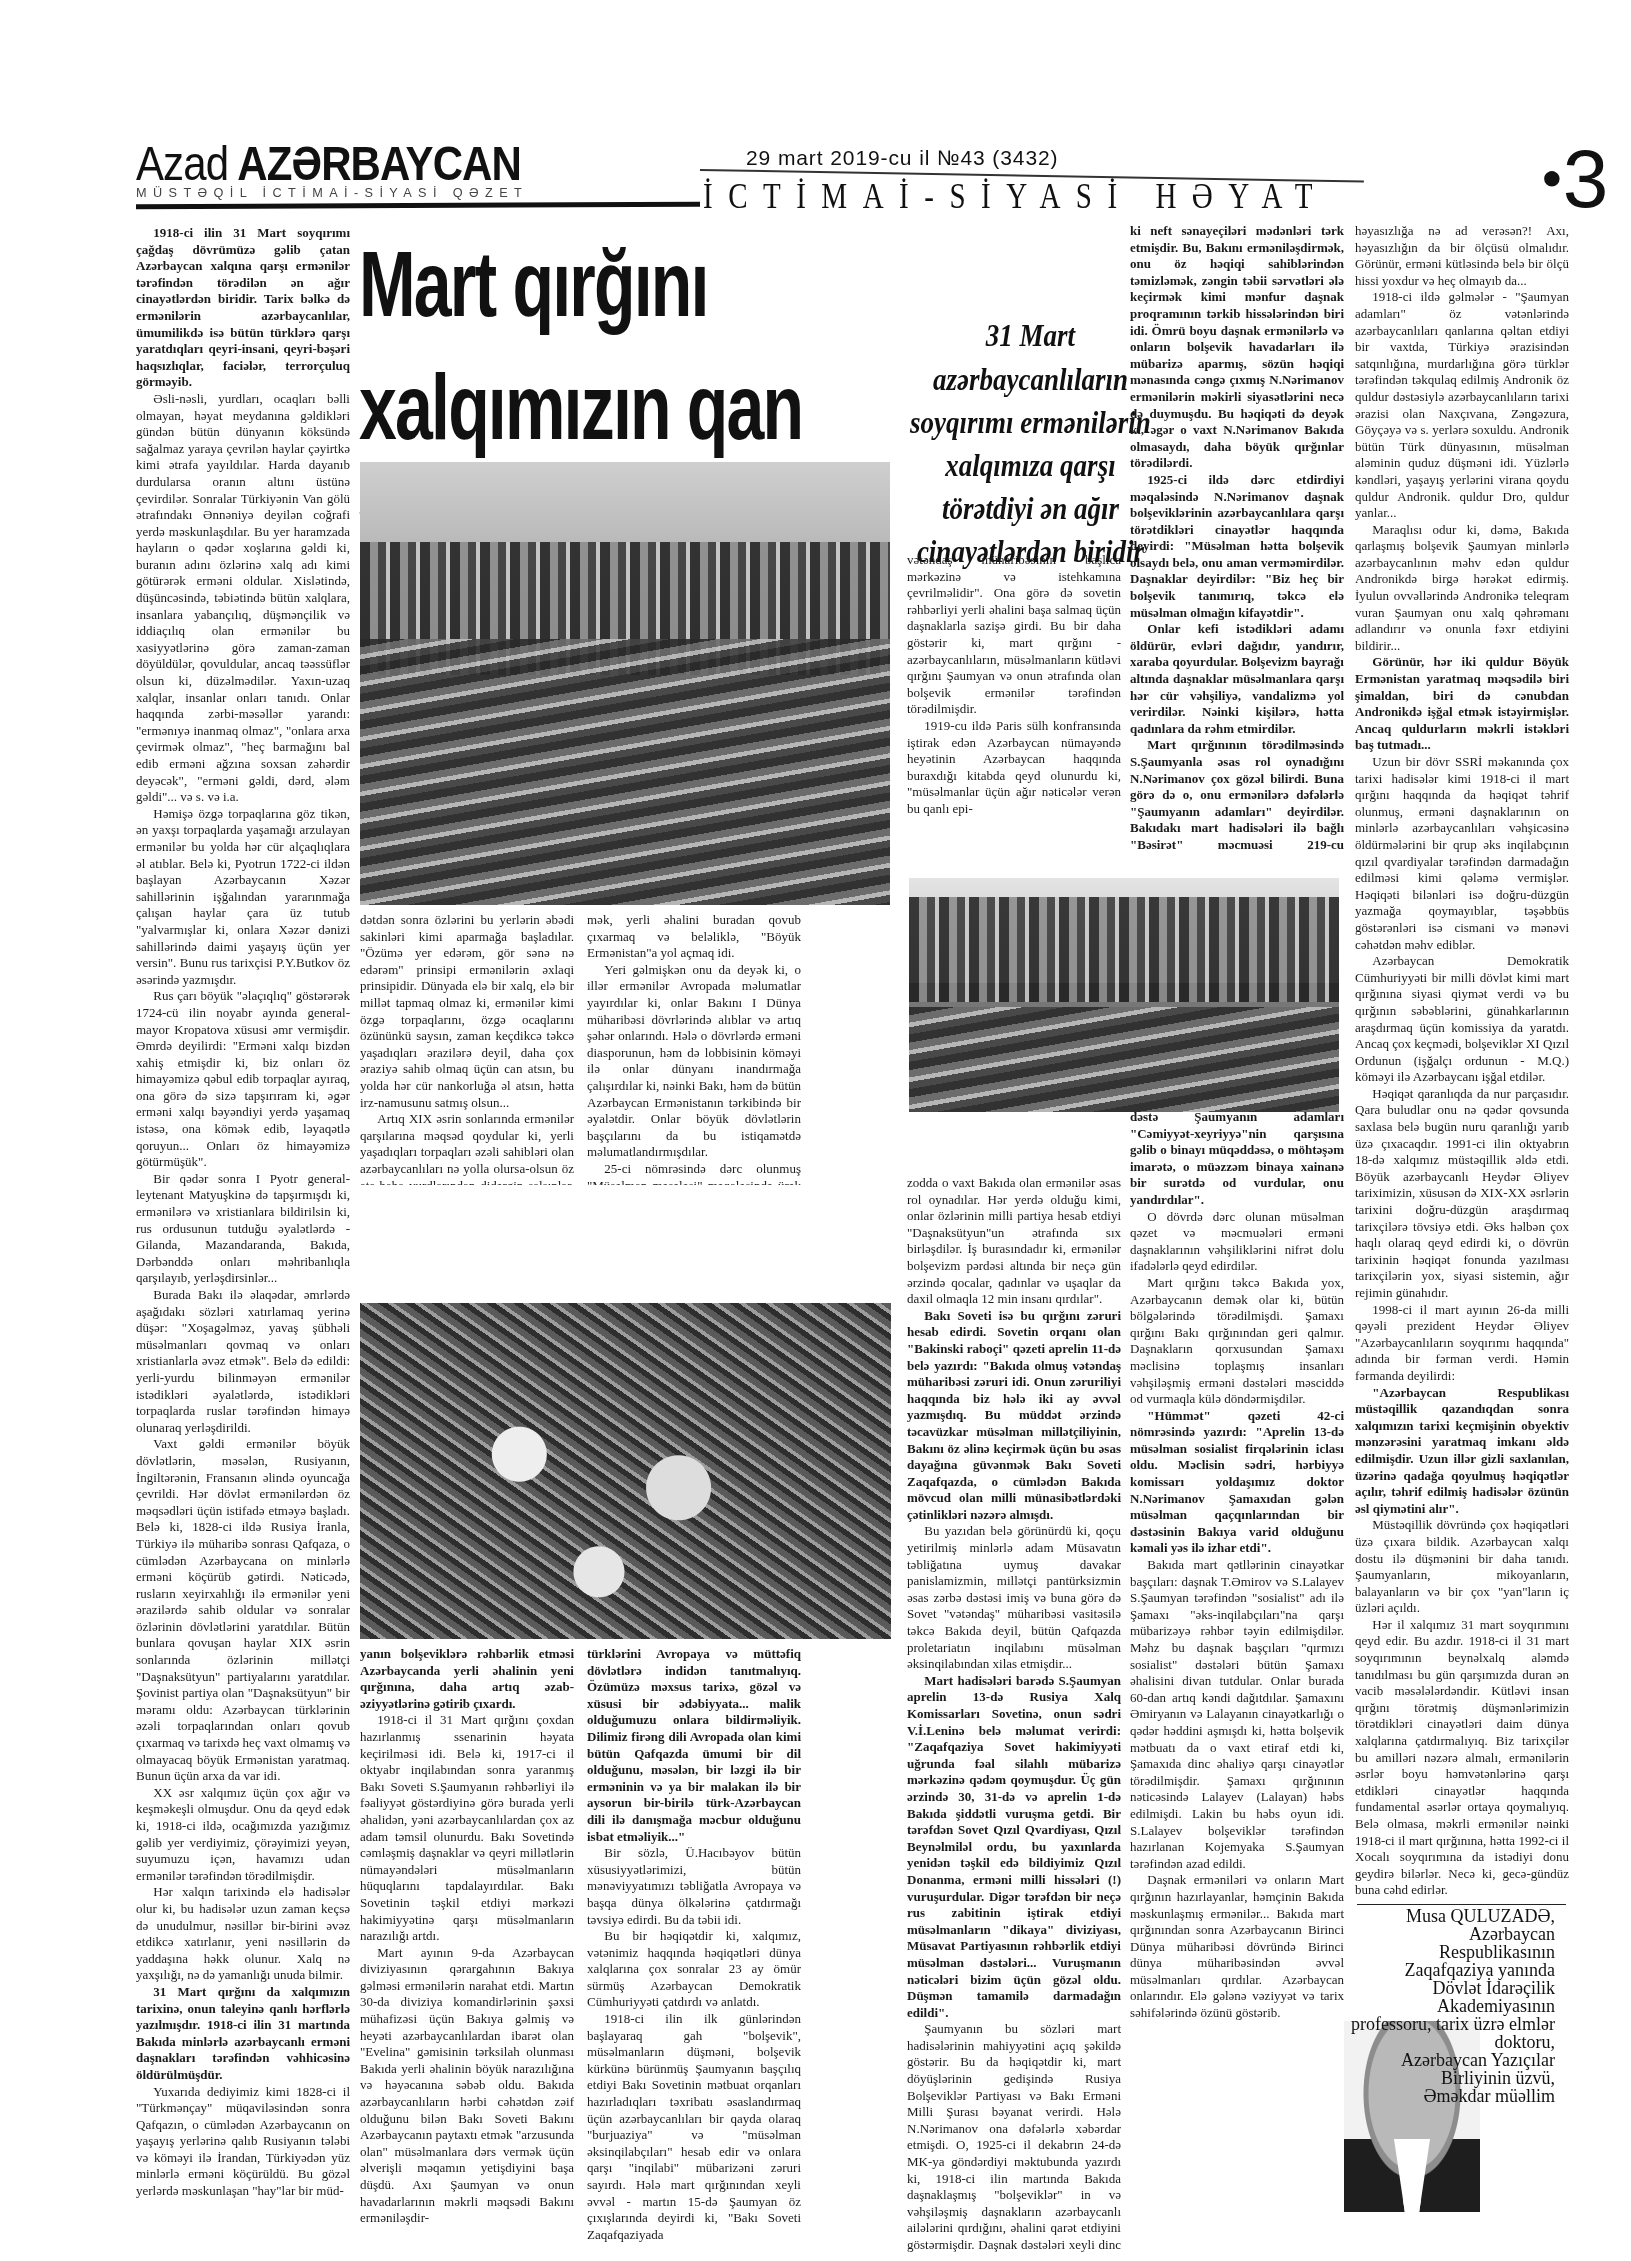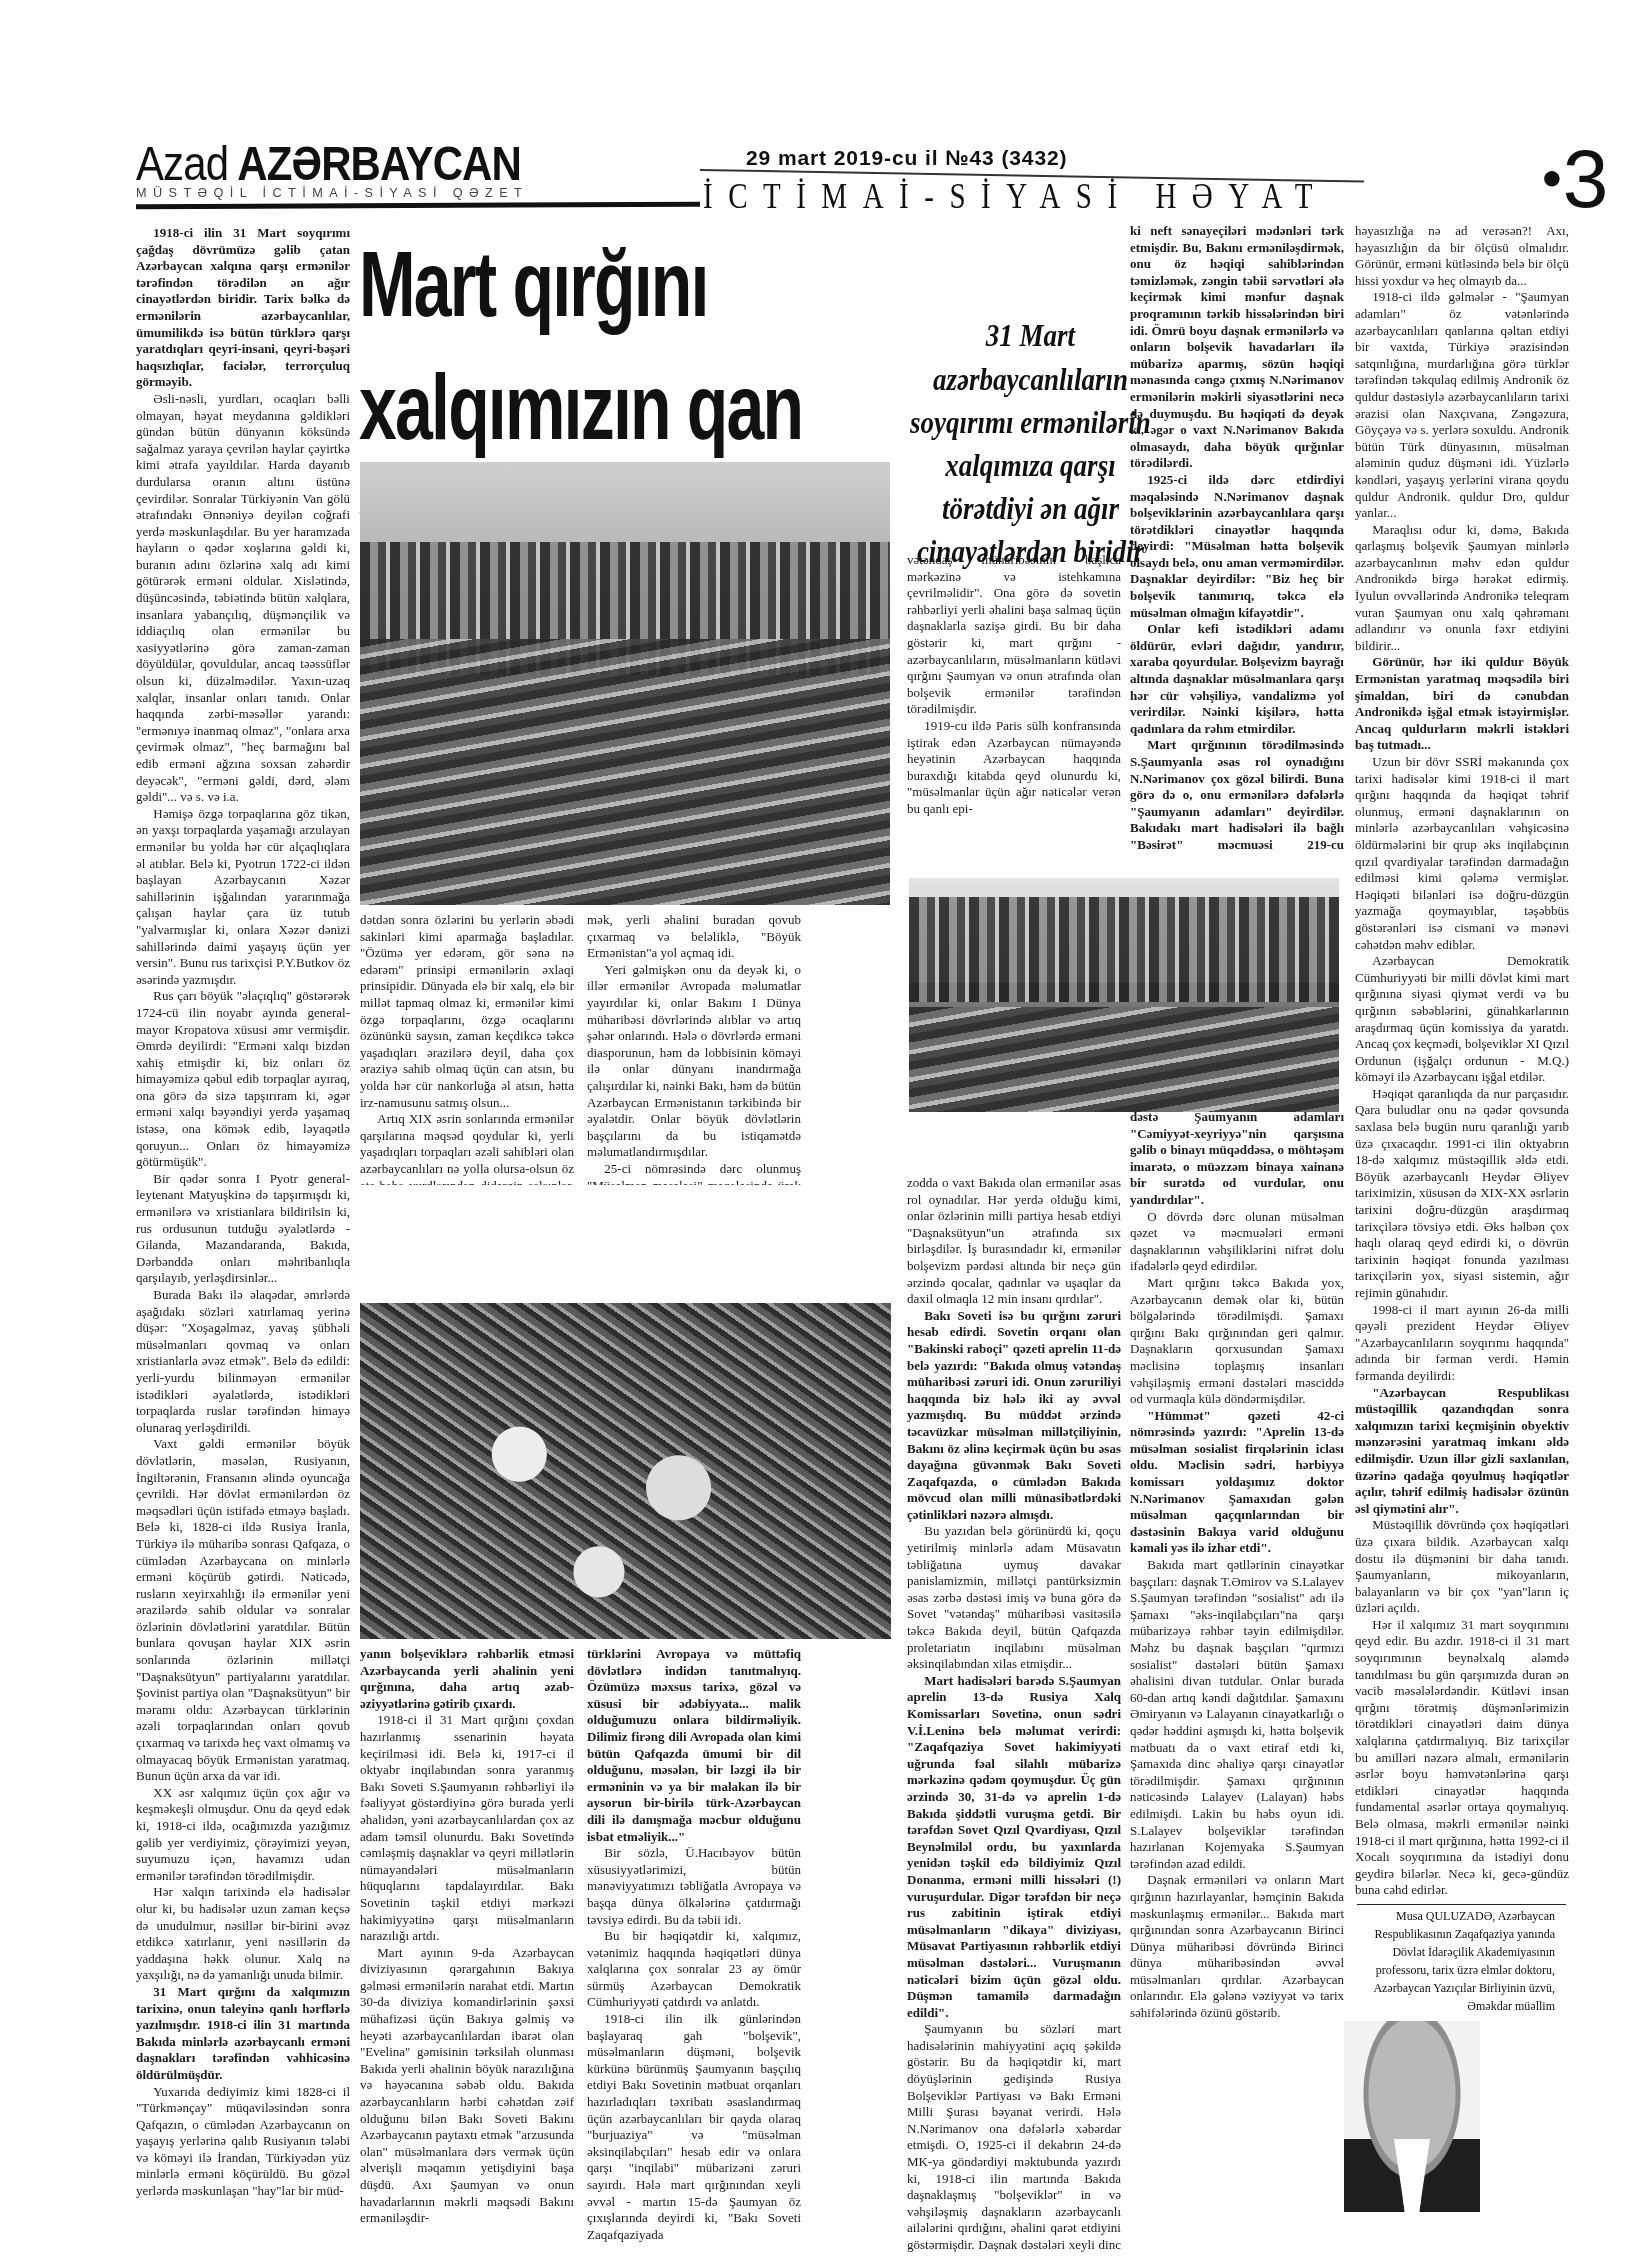--- a/index.html
+++ b/index.html
@@ -3,21 +3,21 @@
 <meta charset="utf-8">
 <style>
   html,body{margin:0;padding:0;background:#ffffff;}
   body{width:1631px;height:2261px;position:relative;overflow:hidden;color:#111;font-family:"Liberation Serif","DejaVu Serif",serif;}
   .abs{position:absolute;}
   
   .mast-name{left:136px;top:136px;font-family:"Liberation Sans","DejaVu Sans",sans-serif;font-weight:700;font-size:42px;letter-spacing:-0.9px;transform:scaleY(1.15);transform-origin:left top;white-space:nowrap;}
   .mast-name .azad{font-weight:400;}
   .mast-sub{left:136px;top:186px;font-family:"Liberation Sans","DejaVu Sans",sans-serif;font-size:12.7px;letter-spacing:6.4px;color:#444;white-space:nowrap;}
   .mast-rule-left{left:136px;top:203px;width:564px;height:4.5px;background:#111;transform:skewY(-0.25deg);}
-  .issue{left:746px;top:146px;font-family:"Liberation Sans","DejaVu Sans",sans-serif;font-weight:700;font-size:21px;letter-spacing:0.9px;white-space:nowrap;}
+  .issue{left:746px;top:146px;font-family:"Liberation Sans","DejaVu Sans",sans-serif;font-weight:400;font-size:21px;letter-spacing:0.9px;white-space:nowrap;}
   .issue-rule{left:700px;top:169px;width:664px;height:1.8px;background:#333;transform:rotate(1deg);transform-origin:left top;}
   .section{left:703px;top:175px;font-family:"Liberation Serif","DejaVu Serif",serif;font-size:29px;letter-spacing:15.5px;white-space:nowrap;transform:scaleY(1.25);transform-origin:left top;}
   .pagenum{left:1541px;top:136px;font-family:"Liberation Sans","DejaVu Sans",sans-serif;font-size:82px;line-height:82px;}
   .pagenum .dot{font-size:36px;vertical-align:18px;}
 
   
   .headline{left:359px;top:223px;width:537px;font-family:"Liberation Sans","DejaVu Sans",sans-serif;font-weight:700;font-size:68px;line-height:91px;letter-spacing:-1.8px;transform:scaleY(1.35);transform-origin:left top;margin:0;}
   .subhead{left:903px;top:314px;width:255px;text-align:center;font-family:"Liberation Serif","DejaVu Serif",serif;font-style:italic;font-weight:700;font-size:27px;line-height:36px;transform:scaleY(1.2);transform-origin:center top;}
 
   
@@ -42,21 +42,21 @@
   .photo .ground{position:absolute;left:0;right:0;bottom:0;height:60%;background:repeating-linear-gradient(170deg,#2a2a2a 0 8.2px,#6b6b6b 8.2px 15.5px,#bdbdbd 15.5px 20px,#444 20px 27px);opacity:.9;}
   .photo .people{position:absolute;left:0;right:0;top:18%;height:30%;background:repeating-linear-gradient(90deg,#1b1b1b 0 10px,#8a8a8a 10px 18px,#333 18px 26px,#c9c9c9 26px 30px);opacity:.85;}
   .photo .bones{position:absolute;inset:0;background:radial-gradient(circle at 30% 45%,#eee 0 27px,transparent 28px),radial-gradient(circle at 60% 55%,#ddd 0 32px,transparent 33px),radial-gradient(circle at 45% 80%,#e6e6e6 0 25px,transparent 26px),repeating-linear-gradient(35deg,#5a5a5a 0 6.4px,#2e2e2e 6.4px 11.8px,#9c9c9c 11.8px 15.5px);}
   .photo1{left:360px;top:462px;width:530px;height:443px;}
   .photo2{left:909px;top:878px;width:430px;height:234px;}
   .photo3{left:360px;top:1303px;width:531px;height:336px;}
   .portrait{left:1344px;top:2021px;width:136px;height:191px;background:radial-gradient(ellipse at 50% 38%,#b9b9b9 0 43px,#8d8d8d 44px 48px,transparent 49px),linear-gradient(#f2f2f2 0 62%,#1e1e1e 62%);}
   .portrait .shirt{position:absolute;left:50px;bottom:0;width:36px;height:73px;background:linear-gradient(90deg,transparent 0 9px,#fff 9px 27px,transparent 27px),linear-gradient(#fff,#fff);clip-path:polygon(0 0,100% 0,70% 100%,30% 100%);}
 
   .byline-rule{left:1357px;top:1904px;width:209px;height:0.9px;background:#222;}
-  .byline{left:1346px;top:1907px;width:209px;text-align:right;font-size:12px;line-height:18px;font-family:"Liberation Serif","DejaVu Serif",serif;}
+  .byline{left:1346px;top:1907px;width:209px;text-align:right;font-size:18px;line-height:18px;font-family:"Liberation Serif","DejaVu Serif",serif;}
 </style>
 </head>
 <body>
 
 <div class="abs mast-name"><span class="azad">Azad</span> <span>AZƏRBAYCAN</span></div>
 <div class="abs mast-sub">MÜSTƏQİL İCTİMAİ-SİYASİ QƏZET</div>
 <div class="abs mast-rule-left"></div>
 <div class="abs issue">29 mart 2019-cu il №43 (3432)</div>
 <div class="abs issue-rule"></div>
 <div class="abs section">İCTİMAİ-SİYASİ HƏYAT</div>

